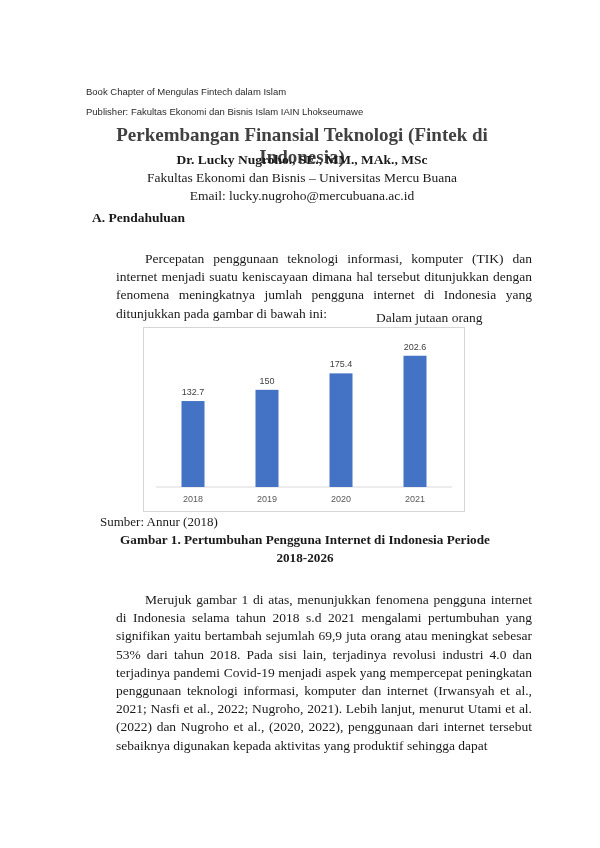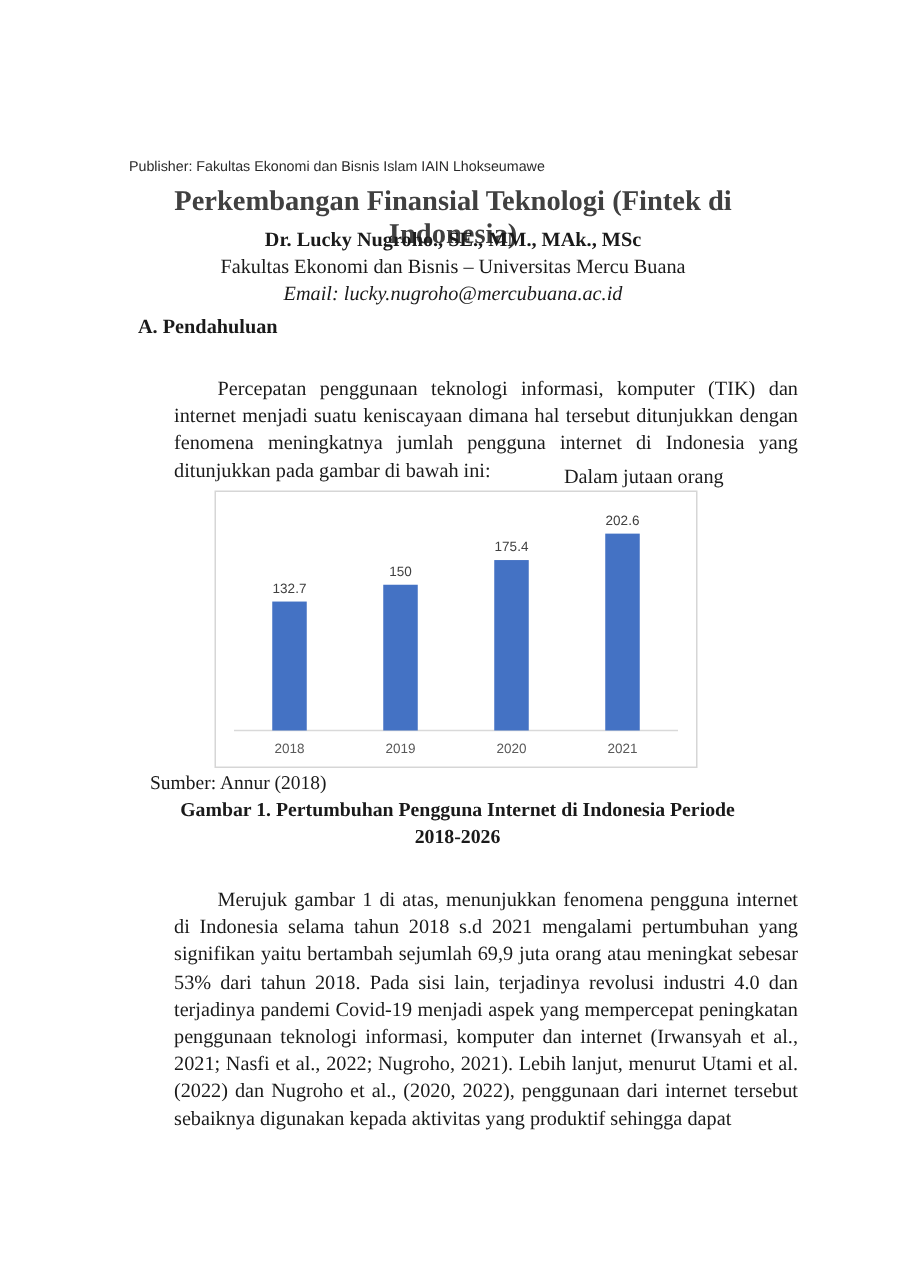--- a/index.html
+++ b/index.html
@@ -10,21 +10,21 @@
   .page { position: absolute; left: 0; top: 0; width: 600px; height: 848px; }
   .hdr {
     position: absolute; left: 86px; font-family: "Liberation Sans", sans-serif;
     font-size: 9.5px; color: #2a2a2a;
   }
   .serif { font-family: "Liberation Serif", "DejaVu Serif", serif; }
   .center { position: absolute; left: 86px; width: 432px; text-align: center; }
   .title { top: 124px; font-size: 19px; font-weight: bold; color: #404040; }
   .author { top: 152px; font-size: 13.5px; font-weight: bold; }
   .affil { top: 170px; font-size: 13.5px; }
-  .email { top: 188px; font-size: 13.5px; font-style: italic; }
+  .email { top: 188px; font-size: 13.5px; }
   .section { position: absolute; left: 92px; top: 210px; font-size: 13.5px; font-weight: bold; }
   .para {
     position: absolute; left: 100px; width: 416px; font-size: 13.5px; line-height: 18.2px;
     text-align: justify; text-indent: 29px; margin: 16px;
   }
   .para1 { top: 234px; }
   .para2 { top: 575px; }
   .unit { position: absolute; left: 376px; top: 310px; font-size: 13.5px; }
   .chart-box {
     position: absolute; left: 143px; top: 327px; width: 320px; height: 183px;
@@ -34,20 +34,21 @@
   .caption {
     position: absolute; left: 110px; width: 390px; top: 531px; font-size: 13.2px;
     font-weight: bold; text-align: center; line-height: 18px;
   }
   svg text { font-family: "Liberation Sans", sans-serif; }
 </style>
 </head>
 <body>
 
 <div class="page">
+  <div class="hdr" style="top:86px">Book Chapter of Mengulas Fintech dalam Islam</div>
   <div class="hdr" style="top:106px">Publisher: Fakultas Ekonomi dan Bisnis Islam IAIN Lhokseumawe</div>
 
   <div class="center serif title">Perkembangan Finansial Teknologi (Fintek di Indonesia)</div>
   <div class="center serif author">Dr. Lucky Nugroho., SE., MM., MAk., MSc</div>
   <div class="center serif affil">Fakultas Ekonomi dan Bisnis – Universitas Mercu Buana</div>
   <div class="center serif email">Email: lucky.nugroho@mercubuana.ac.id</div>
 
   <div class="serif section">A. Pendahuluan</div>
 
   <p class="serif para para1">Percepatan penggunaan teknologi informasi, komputer (TIK) dan internet menjadi suatu keniscayaan dimana hal tersebut ditunjukkan dengan fenomena meningkatnya jumlah pengguna internet di Indonesia yang ditunjukkan pada gambar di bawah ini:</p>

